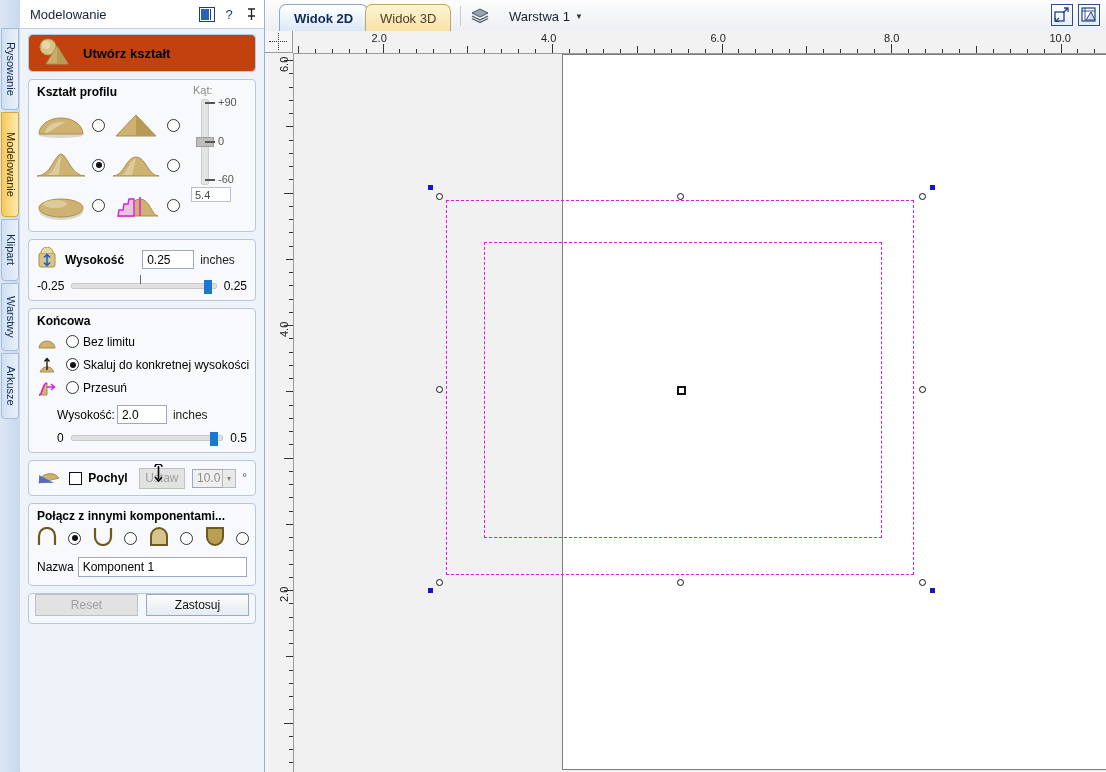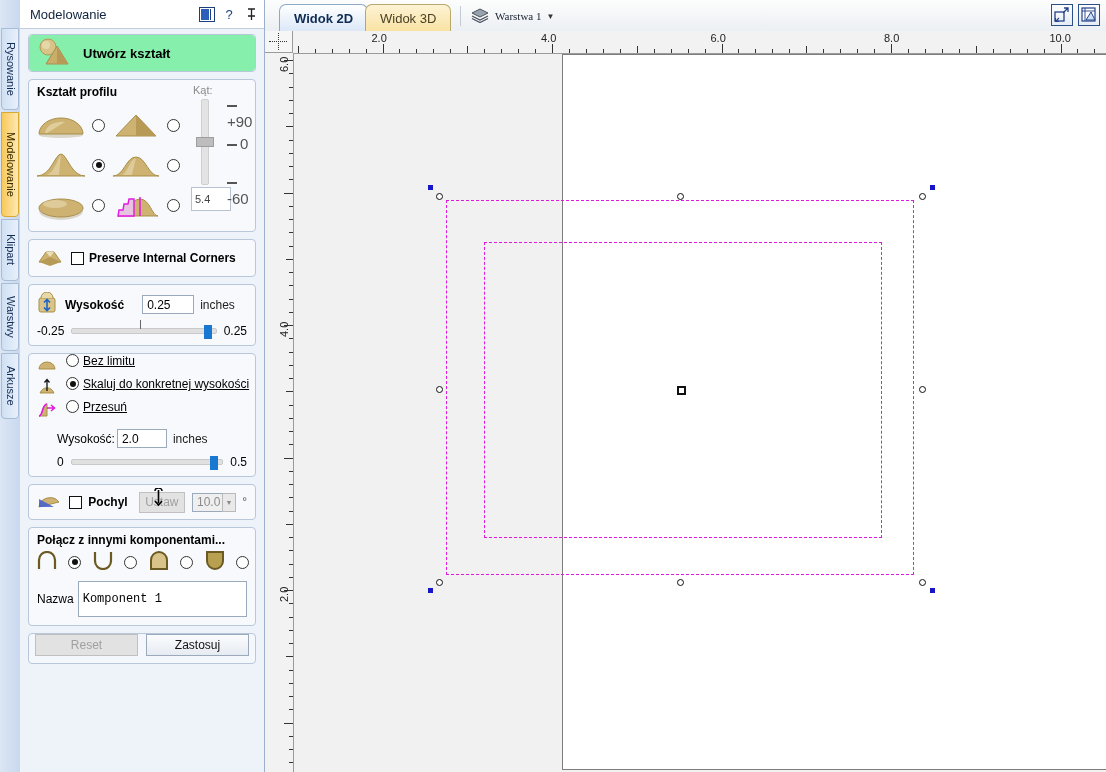--- a/index.html
+++ b/index.html
@@ -36,21 +36,21 @@
        background:#2b5fb8;}
   .ic-expand:after{content:"";position:absolute;left:10px;top:1px;width:1px;height:11px;background:#1b3f7a;}
 
   .body{position:absolute;left:0;top:28px;width:244px;height:744px;padding:6px 8px;
         box-sizing:border-box;}
 
   .grp{border:1px solid #b9c7da;border-radius:4px;background:#f7f9fc;margin-bottom:7px;
        position:relative;box-sizing:border-box;}
   .grp.flat{background:#f4f7fb;}
 
-  .hdr-btn{display:flex;align-items:center;height:36px;padding:0 8px;background:#86efac;
+  .hdr-btn{display:flex;align-items:center;height:36px;padding:0 8px;background:#c2410c;
        border-radius:4px;cursor:pointer;}
   .hdr-btn .lbl{font-weight:bold;font-size:13px;margin-left:12px;}
 
   .glabel{font-weight:bold;font-size:12px;padding:5px 0 2px 8px;}
 
   
   .shapes{display:flex;padding:4px 6px 6px 6px;}
   .shape-col{flex:1;}
   .srow{display:flex;align-items:center;height:40px;}
   .sicon{width:52px;height:34px;position:relative;}
@@ -59,42 +59,42 @@
   .radio.on:after{content:"";position:absolute;left:2.5px;top:2.5px;width:6px;height:6px;
       border-radius:50%;background:#111;}
 
   .anglebox{width:64px;padding-top:4px;}
   .anglebox .cap{color:#8a8a8a;font-size:11px;padding-left:2px;}
   .angwrap{position:relative;height:86px;margin-top:3px;}
   .angtrack{position:absolute;left:10px;top:0;width:8px;height:86px;background:#e3e3e3;
       border:1px solid #cfcfcf;box-sizing:border-box;border-radius:2px;}
   .angthumb{position:absolute;left:5px;top:38px;width:18px;height:10px;background:#bdbdbd;
       border:1px solid #9d9d9d;box-sizing:border-box;cursor:pointer;}
-  .angtick{position:absolute;left:36px;font-size:15px;color:#555;}
+  .angtick{position:absolute;left:14px;font-size:11px;color:#555;}
   .angtick i{display:inline-block;width:10px;height:2px;background:#555;vertical-align:middle;
       margin-right:3px;}
-  .angval{width:40px;height:24px;border:1px solid #b6c2d2;background:#fff;font-size:11px;
+  .angval{width:40px;height:15px;border:1px solid #b6c2d2;background:#fff;font-size:11px;
       color:#444;padding:1px 3px;box-sizing:border-box;margin-top:2px;}
 
   
   .rowline{display:flex;align-items:center;padding:5px 8px;}
   .chk{width:13px;height:13px;border:1px solid #111;background:#fff;box-sizing:border-box;
       cursor:pointer;margin-right:5px;}
   .bold{font-weight:bold;font-size:12px;}
   .txtin{border:1px solid #9aa9bc;background:#fff;height:19px;font-size:12px;padding:1px 4px;
       box-sizing:border-box;font-family:"Liberation Sans",sans-serif;}
   .unit{font-size:12px;margin-left:6px;color:#222;}
 
   .sldrow{display:flex;align-items:center;padding:2px 8px 7px 8px;font-size:12px;}
   .sldtrack{flex:1;height:6px;background:#e0e0e0;border:1px solid #c9c9c9;box-sizing:border-box;
       margin:0 7px;position:relative;border-radius:2px;}
   .sldthumb{position:absolute;top:-4px;width:8px;height:14px;background:#1878d2;cursor:pointer;}
   .sldmark{position:absolute;top:-9px;width:1px;height:9px;background:#666;}
 
-  .optrow{display:flex;align-items:flex-start;height:23px;padding-left:7px;text-decoration:underline;}
+  .optrow{display:flex;align-items:center;height:23px;padding-left:7px;}
   .optico{width:22px;height:18px;position:relative;margin-right:3px;}
   .optrow .lbl{font-size:12px;margin-left:4px;}
   .hilite{background:#ffffff;}
 
   .namerow{display:flex;align-items:center;padding:4px 8px 8px 8px;}
 
   .hintbox{border:1px solid #c6d2e2;background:#f6f8fc;border-radius:3px;
       text-align:center;color:#9aa3ad;font-size:11px;line-height:14px;padding:6px 4px;
       margin:4px 6px 5px 6px;}
   .btnrow{display:flex;padding:0 6px 7px 6px;gap:8px;}
@@ -107,21 +107,21 @@
   .tabbar{position:absolute;left:0;top:0;width:841px;height:31px;
       background:linear-gradient(to bottom,#fdfdfd,#eceff3);border-bottom:1px solid #b9c2cc;}
   .vtab2{position:absolute;top:4px;height:27px;padding:0 14px;display:flex;align-items:center;
       font-size:13px;border:1px solid #b8a96b;border-bottom:none;
       border-radius:7px 7px 0 0;cursor:pointer;box-sizing:border-box;}
   .vtab2.sel{background:linear-gradient(to bottom,#ffffff,#dce8f8);font-weight:bold;color:#0f2c55;
       border-color:#8fa8c8;}
   .vtab2.uns{background:linear-gradient(to bottom,#fdf3d4,#f9e2a4);color:#4a4026;}
   .layerwrap{position:absolute;left:195px;top:5px;display:flex;align-items:center;height:22px;}
   .vsep{width:1px;height:20px;background:#c5cbd3;margin-right:10px;}
-  .layerlbl{font-size:11px;color:#17222f;margin-left:6px;font-family:Liberation Serif, serif;}
+  .layerlbl{font-size:13px;color:#17222f;margin-left:20px;}
   .caret{margin-left:5px;font-size:8px;color:#333;}
   .topright{position:absolute;right:6px;top:4px;display:flex;align-items:center;gap:5px;}
   .tool{width:22px;height:22px;border:1px solid #2b4f86;background:linear-gradient(to bottom,#fdfdfe,#e6ecf5);
       display:flex;align-items:center;justify-content:center;cursor:pointer;box-sizing:border-box;}
 
   .hruler{position:absolute;left:28px;top:31px;width:813px;height:22px;background:#f2f2f2;
       border-bottom:1px solid #9b9b9b;overflow:hidden;}
   .vruler{position:absolute;left:0;top:53px;width:28px;height:719px;background:#f2f2f2;
       border-right:1px solid #9b9b9b;overflow:hidden;}
   .corner{position:absolute;left:0;top:31px;width:28px;height:22px;background:#f6f6f6;
@@ -268,33 +268,20 @@
               <div class="angthumb"></div>
               <div class="angtick" style="top:-3px;"><i></i><span>+90</span></div>
               <div class="angtick" style="top:36px;"><i></i><span>0</span></div>
               <div class="angtick" style="top:74px;"><i></i><span>-60</span></div>
             </div>
             <input class="angval" value="5.4" style="">
           </div>
         </div>
       </div>
 
-      <div class="grp">
-        <div class="rowline" style="height:26px;">
-          <span style="margin-right:8px;">
-            <svg width="26" height="20" viewBox="0 0 26 20">
-                <path d="M2 15 L9 5 L17 5 L24 15 Z" fill="#cdb272" stroke="#a98f48"></path>
-                <path d="M9 5 L17 5 L13 10 Z" fill="#ece0bb"></path>
-                <path d="M2 15 L13 10 L24 15 L13 19 Z" fill="#b69a55"></path>
-              </svg>
-          </span>
-          <span class="chk"></span>
-          <span class="bold">Preserve Internal Corners</span>
-        </div>
-      </div>
 
       <div class="grp">
         <div class="rowline" style="padding-top:7px;">
           <span style="margin-right:8px;">
             <svg width="20" height="22" viewBox="0 0 20 22">
                 <rect x="2" y="6" width="16" height="14" rx="2" fill="#d9c48a" stroke="#a98f48"></rect>
                 <path d="M4 6 A6 6 0 0 1 16 6" fill="#e8d8a8" stroke="#a98f48"></path>
                 <path d="M10 8 L10 18 M7 10.5 L10 7.5 L13 10.5 M7 15.5 L10 18.5 L13 15.5" stroke="#1e64c8" stroke-width="1.6" fill="none"></path>
               </svg>
           </span>
@@ -306,20 +293,21 @@
           <span>-0.25</span>
           <span class="sldtrack">
             <span class="sldmark" style="left:47%;"></span>
             <span class="sldthumb" style="left:92%;"></span>
           </span>
           <span>0.25</span>
         </div>
       </div>
 
       <div class="grp">
+        <div class="glabel">Końcowa</div>
 
         <div class="optrow">
           <span class="optico">
             <svg width="22" height="18" viewBox="0 0 22 18">
                 <path d="M3 15 A8 7 0 0 1 19 15 Z" fill="#cdb272" stroke="#a98f48"></path>
               </svg>
           </span>
           <span class="radio"></span>
           <span class="lbl">Bez limitu</span>
         </div>
@@ -412,21 +400,21 @@
           <span class="radio"></span>
           <span style="margin-left:6px;">
             <svg width="24" height="19" viewBox="0 0 24 19">
                 <path d="M4 1 L4 10 A8 8 0 0 0 20 10 L20 1 Z" fill="#b8a050" stroke="#6b5a22" stroke-width="2"></path>
               </svg>
           </span>
           <span class="radio"></span>
         </div>
         <div class="namerow">
           <span style="font-size:12px;margin-right:4px;">Nazwa</span>
-          <input class="txtin" style="flex: 1 1 0%; height: 36px; font-family: Liberation Mono, monospace;" value="Komponent 1">
+          <input class="txtin" style="flex: 1 1 0%; height: 20px;" value="Komponent 1">
         </div>
       </div>
 
       <div class="grp flat">
         <div class="btnrow">
           <span class="btn dis">Reset</span>
           <span class="btn">Zastosuj</span>
         </div>
       </div>
 

